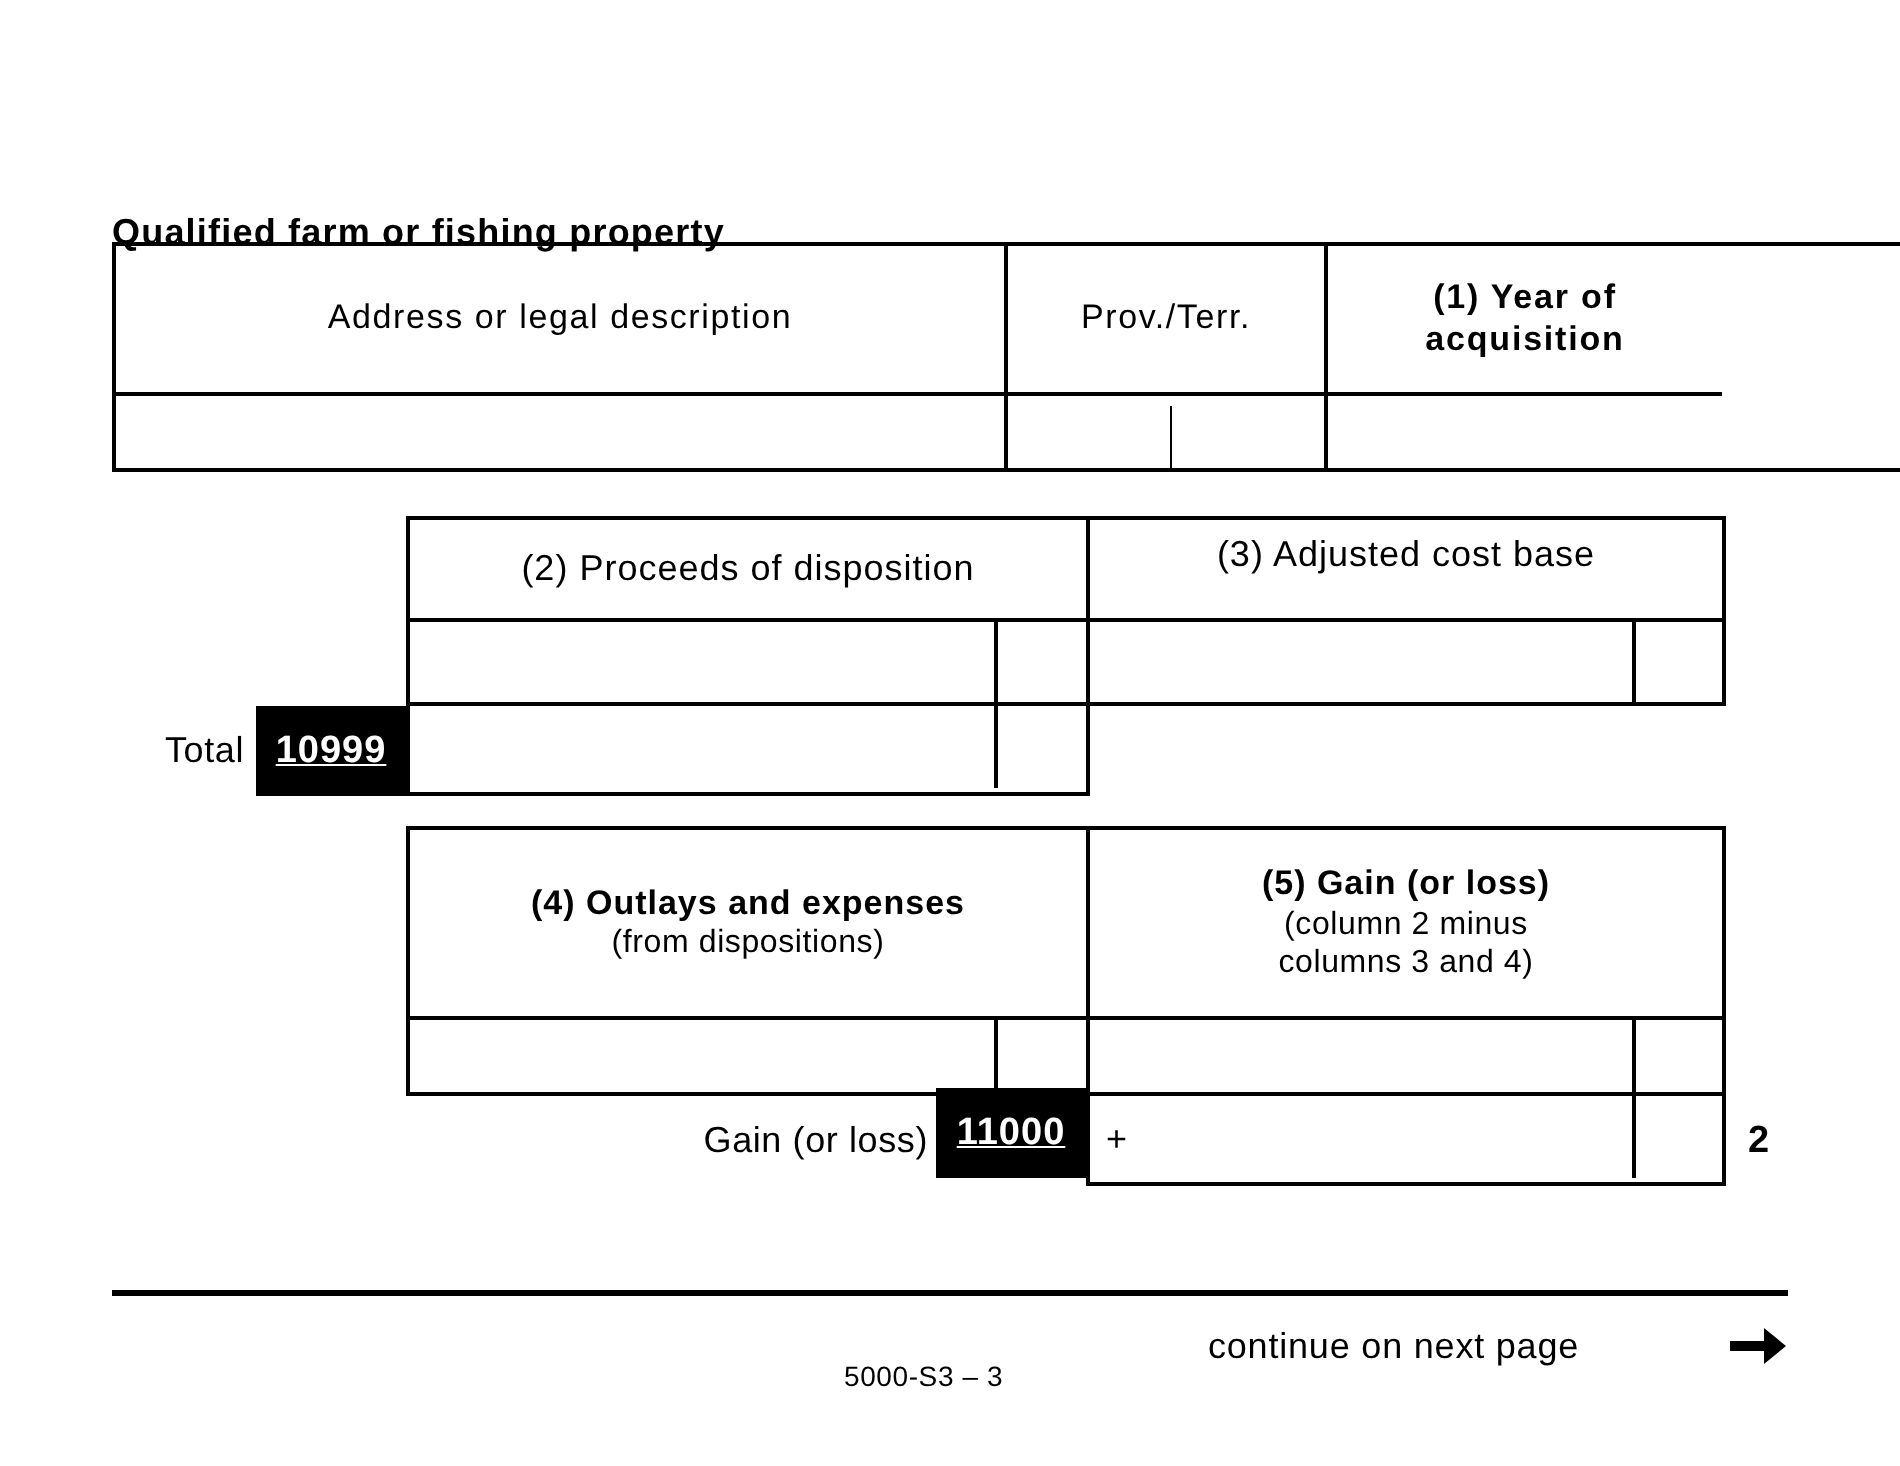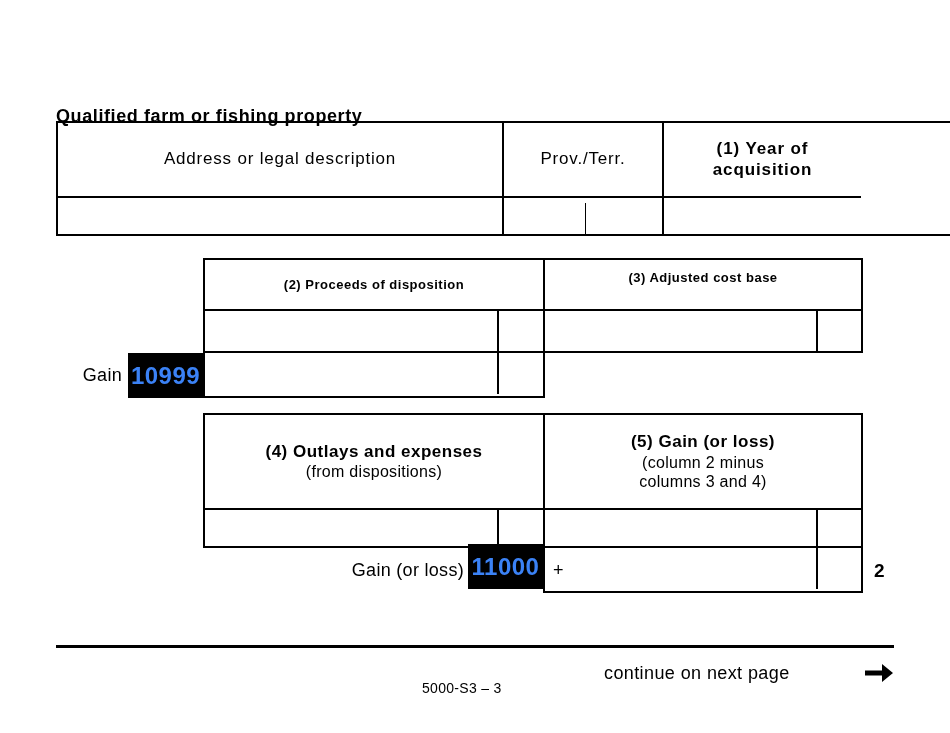--- a/index.html
+++ b/index.html
@@ -74,21 +74,21 @@
   
   #table-proceeds { left: 203px; top: 258px; width: 660px; height: 95px; }
   #t2-head-proceeds {
     left: 0; top: 0; width: 338px; height: 49px;
     display: flex; align-items: center; justify-content: center;
   }
   #t2-head-acb {
     left: 340px; top: 0; width: 316px; height: 36px;
     display: flex; align-items: center; justify-content: center;
   }
-  .t2-head-label { font-size: 13px; font-weight: bold; letter-spacing: 0.5px; }
+  .t2-head-label { font-size: 18px; font-weight: normal; letter-spacing: 0.5px; }
 
   
   #table-total-row {
     position: absolute;
     left: 203px; top: 353px; width: 342px; height: 45px;
     box-sizing: border-box;
     border: 2px solid #000;
     border-top: none;
   }
 
@@ -117,28 +117,29 @@
     position: absolute;
     left: 8px; top: 50%;
     transform: translateY(-50%);
     font-size: 18px;
   }
 
   
   .tagbox {
     position: absolute;
     background: #000000;
-    color: #3b82f6;
+    color: #ffffff;
     font-weight: bold;
-    font-size: 24px;
+    font-size: 19px;
     letter-spacing: 0.5px;
     display: flex;
     align-items: center;
     justify-content: center;
     box-sizing: border-box;
+    text-decoration: underline;
   }
   #tag-10999 { left: 128px; top: 353px; width: 75px; height: 45px; }
   #tag-11000 { left: 468px; top: 544px; width: 75px; height: 45px; }
 
   
   #label-total {
     position: absolute;
     left: 60px; top: 353px; width: 62px; height: 45px;
     display: flex; align-items: center; justify-content: flex-end;
     font-size: 18px; letter-spacing: 0.3px;
@@ -232,21 +233,21 @@
     <div class="vrule" style="left:611px; top:51px; height:40px;"></div>
     <div class="cell" style="left:613px; top:51px; width:43px; height:40px;"></div>
   </div>
 
   <div id="table-total-row">
     <div class="cell" style="left:0; top:0; width:292px; height:41px;"></div>
     <div class="vrule" style="left:292px; top:0; height:41px;"></div>
     <div class="cell" style="left:294px; top:0; width:44px; height:41px;"></div>
   </div>
 
-  <div id="label-total">Gain</div>
+  <div id="label-total">Total</div>
 
   <div class="tagbox" id="tag-10999">10999</div>
 
   <div class="tbl" id="table-outlays">
 
     <div class="cell" id="t3-head-outlays">
       <span class="hdr-text">
         <span class="t3-head-main">(4) Outlays and expenses</span><br>
         <span class="t3-head-sub">(from dispositions)</span>
       </span>

